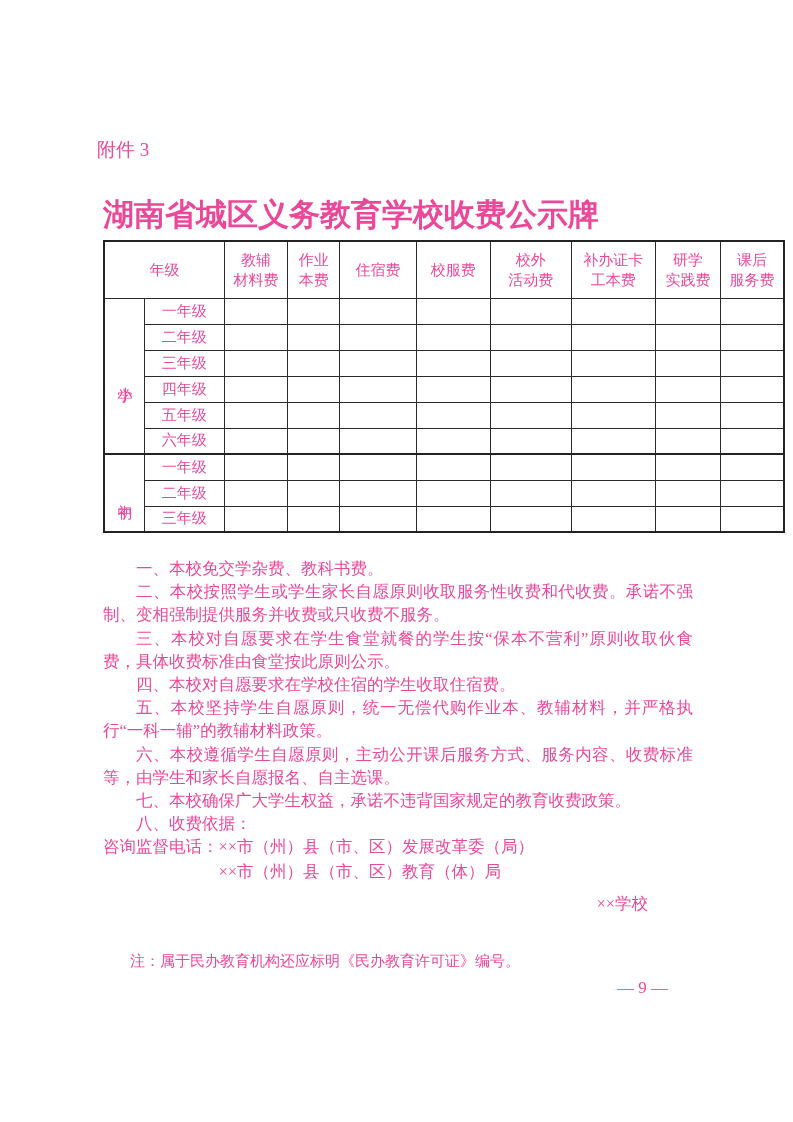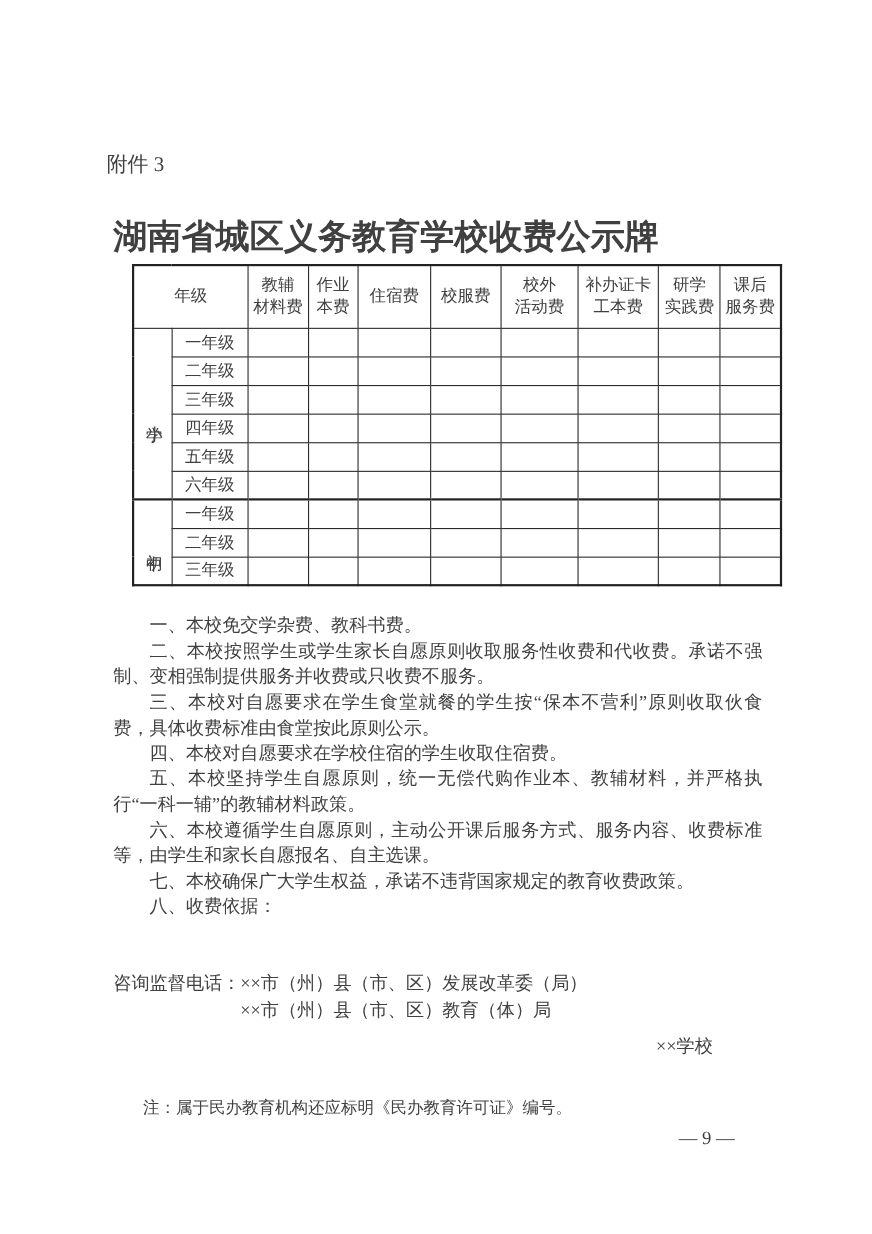--- a/index.html
+++ b/index.html
@@ -2,21 +2,21 @@
 <html><head>
 <meta charset="utf-8">
 <style>
   * { box-sizing: border-box; }
   html, body { margin: 0; padding: 0; background: #ffffff; }
   .page {
     position: relative;
     width: 793px;
     height: 1122px;
     background: #ffffff;
-    color: #404040;
+    color: #ec4899;
     font-family: "Liberation Serif", "DejaVu Serif", serif;
     padding: 139px 100px 0 103px;
     overflow: hidden;
   }
   .attachment {
     font-size: 19px;
     line-height: 22px;
     margin-left: -6px;
   }
   .doc-title {
@@ -29,24 +29,23 @@
   }
   .unit-note {
     text-align: right;
     font-size: 14.5px;
     line-height: 18px;
     margin-top: 13px;
   }
   table.fee-table {
     border-collapse: collapse;
     table-layout: fixed;
-    width: 591px;
+    width: 682px;
     margin-top: 4px;
     border: 2px solid #222222;
-    margin-left: 17px;
   }
   .fee-table th, .fee-table td {
     border: 1px solid #2b2b2b;
     padding: 0 1px;
     text-align: center;
     vertical-align: middle;
     font-weight: normal;
     overflow: hidden;
   }
   .fee-table thead th {
@@ -65,21 +64,21 @@
   }
   tr.section-start td { border-top: 2px solid #222222; }
   .notes { margin-top: 24px; }
   .notes p {
     margin: 0;
     font-size: 16.5px;
     line-height: 23.2px;
     text-indent: 2em;
     text-align: justify;
   }
-  .contacts { font-size: 16.5px; line-height: 24.2px; margin-top: 47px; }
+  .contacts { font-size: 16.5px; line-height: 24.2px; }
   .contact-row { display: flex; }
   .contact-label { flex: 0 0 auto; white-space: nowrap; }
   .contact-lines { flex: 1 1 auto; }
   .school-sign {
     text-align: right;
     padding-right: 45px;
     font-size: 16.5px;
     line-height: 24px;
     margin-top: 8px;
   }

